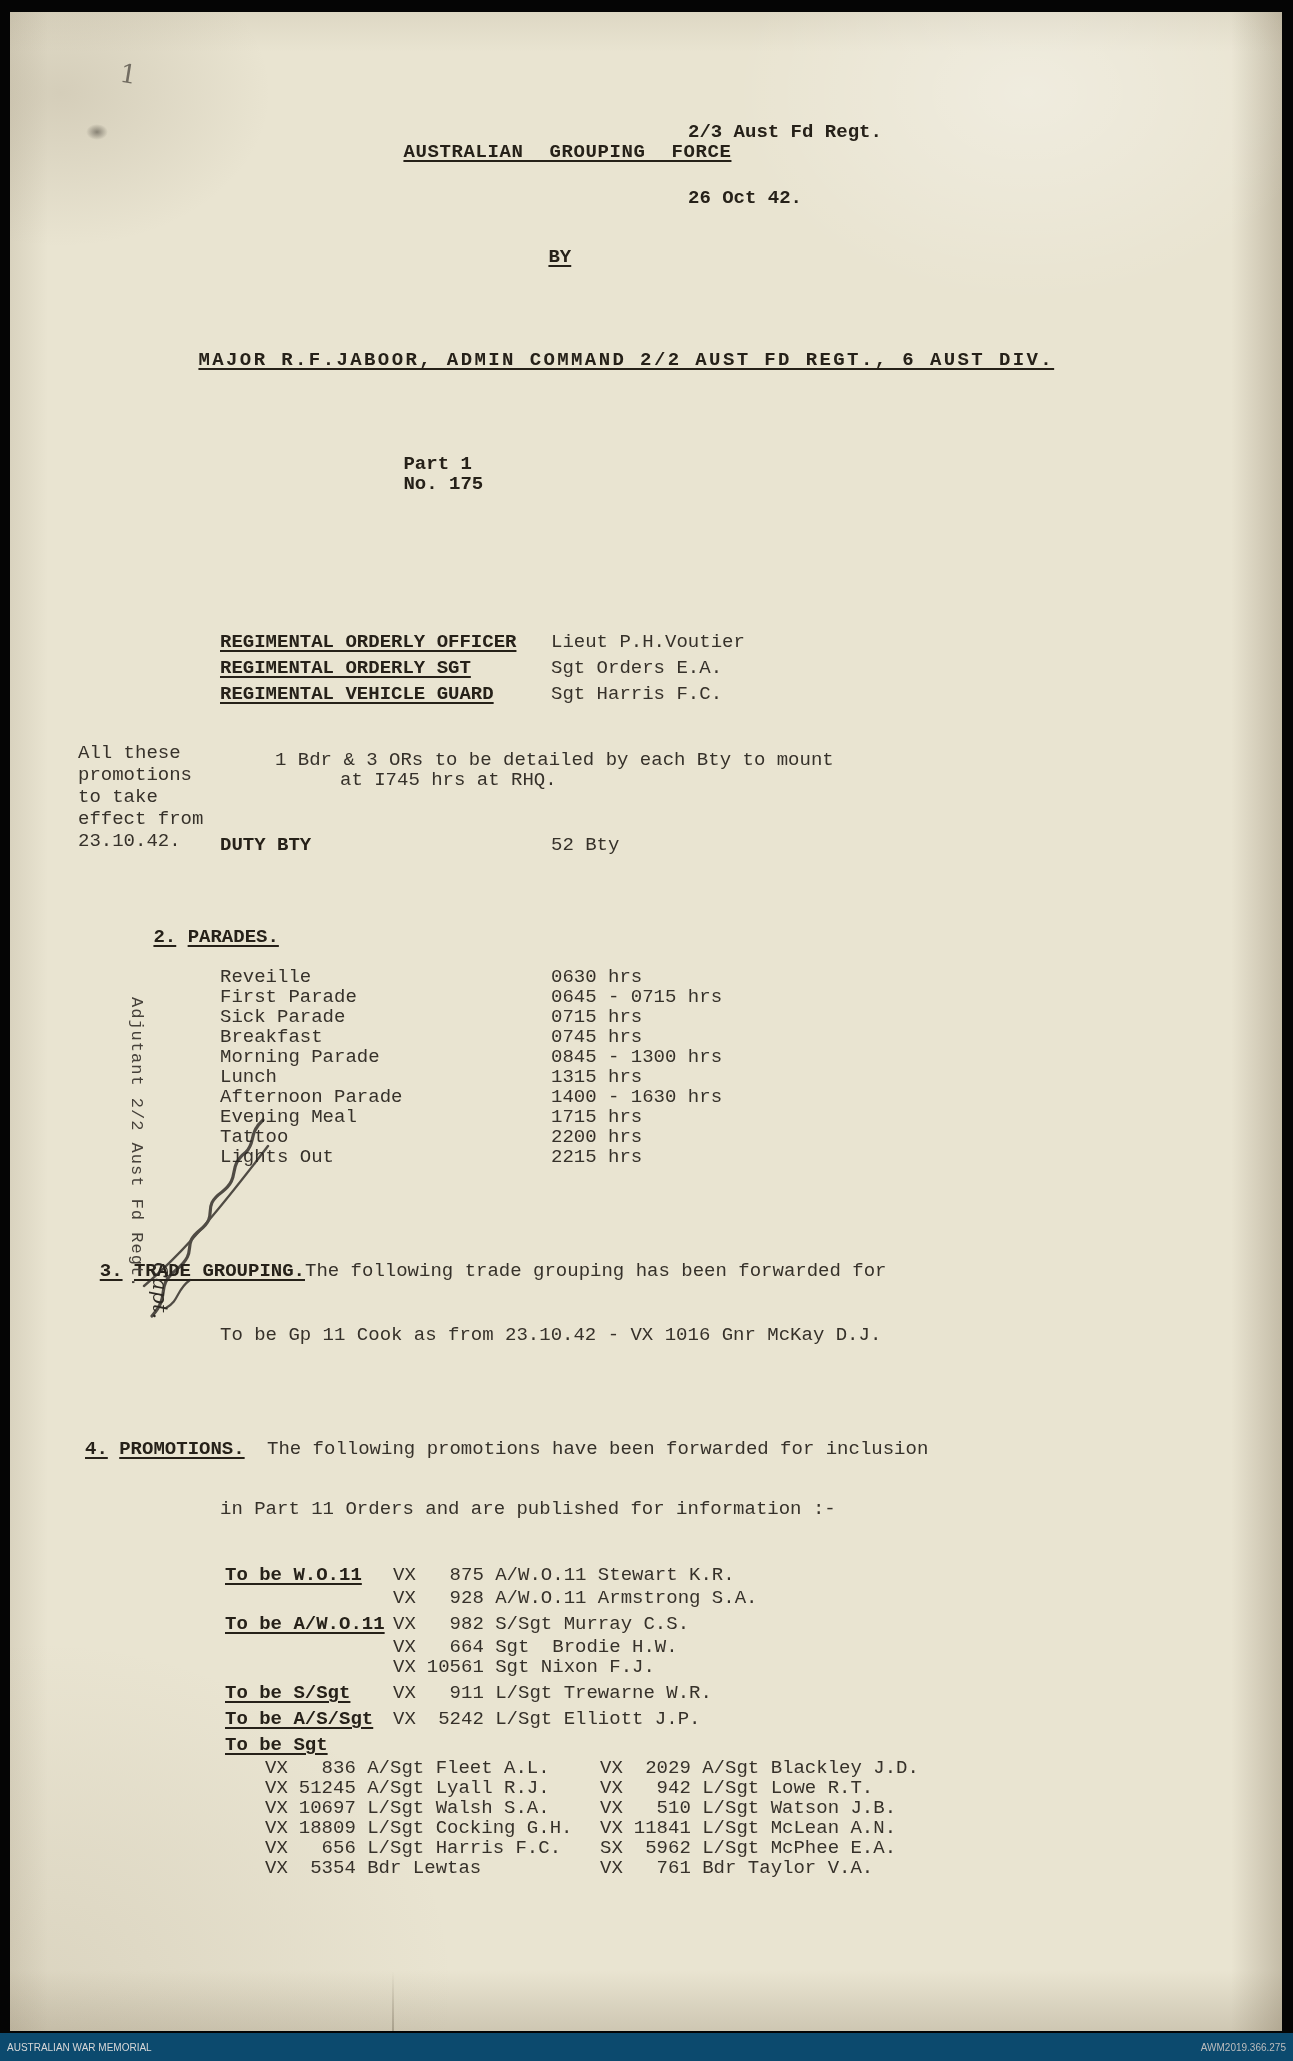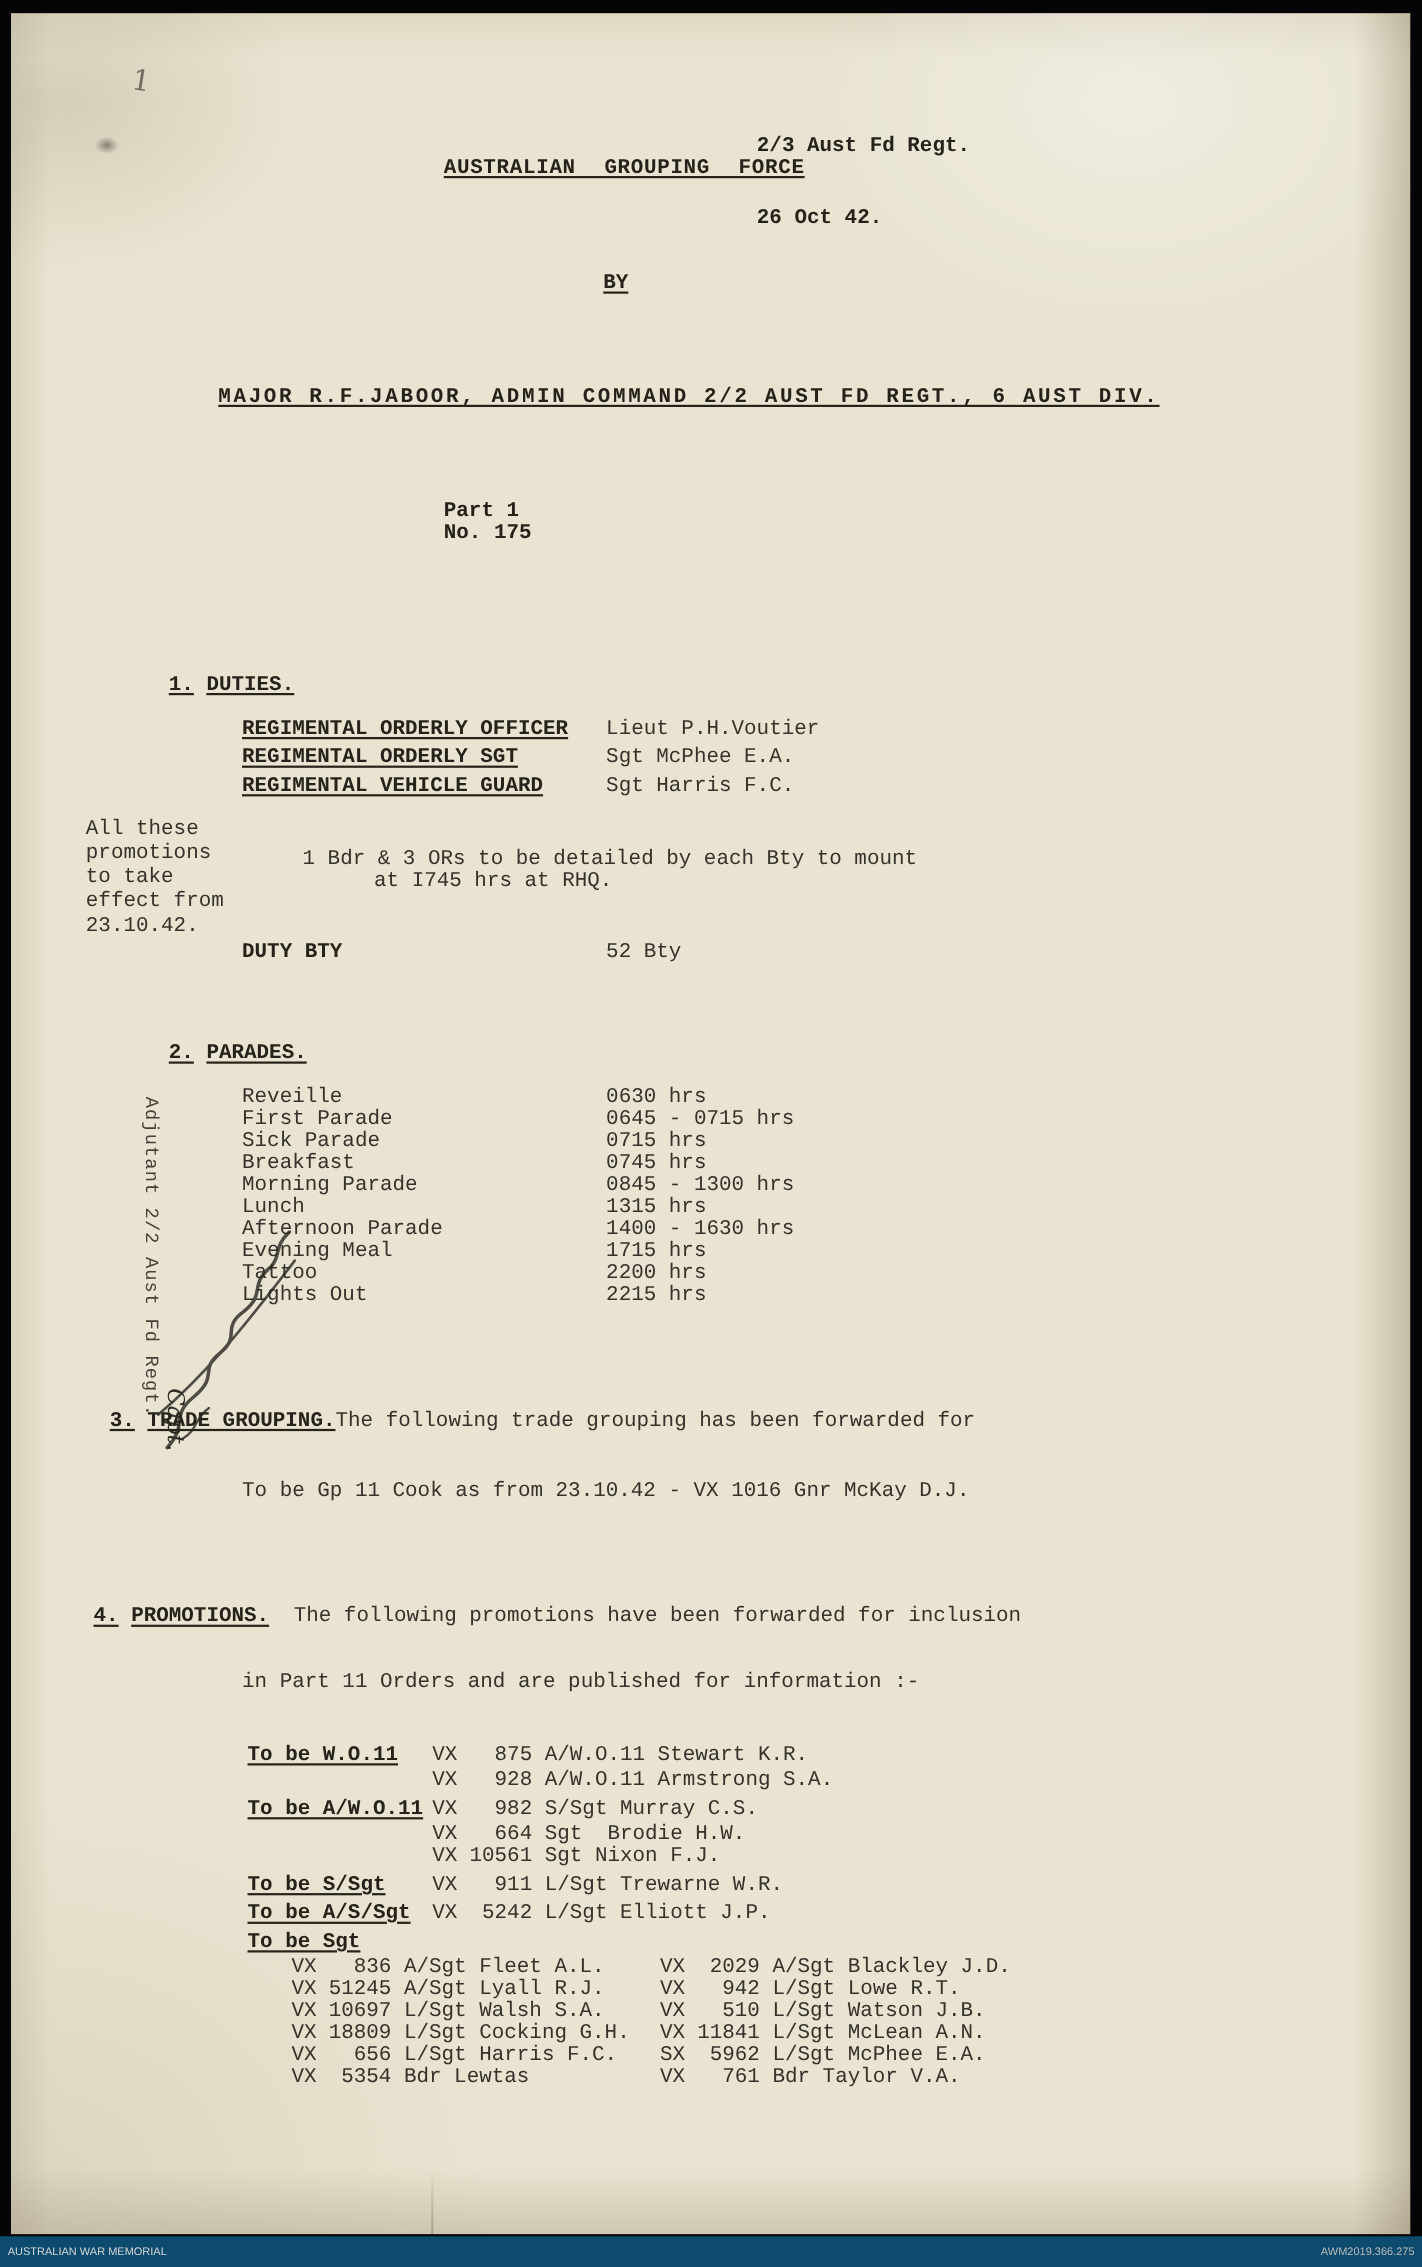--- a/index.html
+++ b/index.html
@@ -113,24 +113,21 @@
       <span class="part bold">Part 1</span>
       <span class="bold">No. 175</span>
     </div>
     <div class="hright">
       <div class="bold">2/3 Aust Fd Regt.</div>
       <div class="bold">26 Oct 42.</div>
     </div>
   </div>
 
   <section class="sec sec1">
-    <div class="sechead">
-      <span class="u bold">1.</span><span> </span><span class="u bold">DUTIES.</span>
-    </div>
-    <div><div class="drow"><span class="dlabel u bold">REGIMENTAL ORDERLY OFFICER</span><span class="dvalue">Lieut P.H.Voutier</span></div><div class="drow"><span class="dlabel u bold">REGIMENTAL ORDERLY SGT</span><span class="dvalue">Sgt McPhee E.A.</span></div><div class="drow"><span class="dlabel u bold">REGIMENTAL VEHICLE GUARD</span><span class="dvalue">Sgt Harris F.C.</span></div></div>
+    <div><div class="drow"><span class="dlabel u bold">REGIMENTAL ORDERLY OFFICER</span><span class="dvalue">Lieut P.H.Voutier</span></div><div class="drow"><span class="dlabel u bold">REGIMENTAL ORDERLY SGT</span><span class="dvalue">Sgt Orders E.A.</span></div><div class="drow"><span class="dlabel u bold">REGIMENTAL VEHICLE GUARD</span><span class="dvalue">Sgt Harris F.C.</span></div></div>
     <div><div class="noteline n0">1 Bdr &amp; 3 ORs to be detailed by each Bty to mount</div><div class="noteline n1">at I745 hrs at RHQ.</div></div>
     <div class="drow dutybty">
       <span class="dlabel bold">DUTY BTY</span>
       <span class="dvalue">52 Bty</span>
     </div>
   </section>
 
   <section class="sec sec2">
     <div class="sechead">
       <span class="u bold">2.</span><span> </span><span class="u bold">PARADES.</span>

